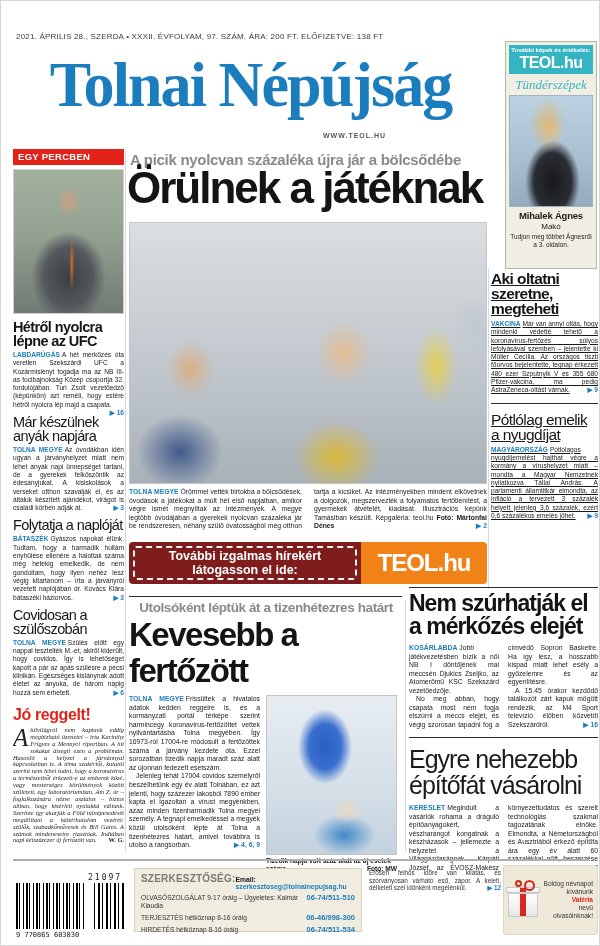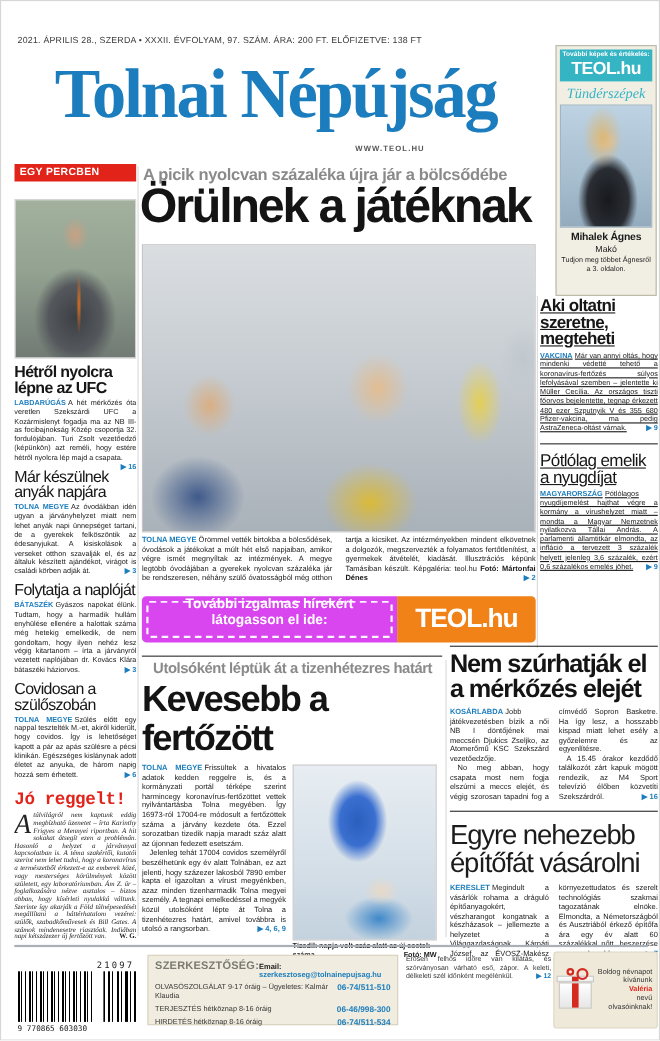--- a/index.html
+++ b/index.html
@@ -29,33 +29,33 @@
        radial-gradient(16px 14px at 50% 30%, #e9c9a4 0%, rgba(233,201,164,0) 75%),
        radial-gradient(34px 52px at 52% 78%, #17191e 0%, #2a2d33 55%, rgba(42,45,51,0) 80%),
        linear-gradient(180deg,#bdd2e2 0%, #a7becf 60%, #93abbd 100%); }
   .promo-name { font-size:9.5px; font-weight:700; margin-top:3px; letter-spacing:-.2px; }
   .promo-city { font-size:8px; margin-top:1px; }
   .promo-note { font-size:6.5px; line-height:7.5px; margin-top:2px; color:#222; }
 
   
   .left-col { position:absolute; top:148px; left:12px; width:111px; height:714px; overflow:hidden; }
   .lc-banner { background:#e2231a; color:#fff; font-size:9.5px; font-weight:700;
-               padding:2px 0 3px 5px; letter-spacing:.3px; margin-bottom:16px; }
+               padding:2px 0 3px 5px; letter-spacing:.3px; margin-bottom:4px; }
   .lc-photo { height:145px; margin-bottom:2px; border:1px solid #cfcfcf;
      background:
        radial-gradient(17px 22px at 50% 22%, #c9a183 0%, rgba(201,161,131,0) 72%),
        radial-gradient(3px 34px at 53% 66%, #e07020 0%, rgba(224,112,32,0) 80%),
        radial-gradient(44px 54px at 50% 75%, #3c3f43 0%, #54575b 55%, rgba(84,87,91,0) 85%),
        linear-gradient(180deg,#a3b09e 0%, #93a291 45%, #717a74 100%); }
   .lc-title { font-size:14.5px; line-height:14px; letter-spacing:-.6px; margin:6px 0 3px; color:#161616; }
   .lc-title.w400 { font-weight:400; }
   .body { font-size:6.6px; line-height:8.3px; text-align:justify; color:#1a1a1a; }
   .lead { color:#1b7dbd; font-weight:700; margin-right:2px; }
   .pageref { color:#1b7dbd; font-weight:700; float:right; margin-left:3px; }
-  .greet-title { color:#e2231a; font-size:16px; font-weight:700; margin:9px 0 3px; letter-spacing:-.4px;font-family:Liberation Mono, monospace; }
+  .greet-title { color:#e2231a; font-size:16px; font-weight:700; margin:9px 0 3px; letter-spacing:-.4px; }
   .greet-body { font-family:"Liberation Serif", serif; font-style:italic; font-size:6.4px;
                 line-height:6.9px; text-align:justify; color:#222; }
   .dropcap { float:left; font-size:25px; line-height:21px; padding-right:2px; font-weight:400; }
   .greet-author { float:right; font-weight:700; font-style:normal; }
 
   
   .vrule { position:absolute; border-left:1px solid #d9d9d9; }
   .hrule { position:absolute; border-top:1px solid #2a2a2a; }
   .rule-in { border-top:1px solid #2a2a2a; margin:8px 0; }
 
@@ -72,22 +72,22 @@
        radial-gradient(60px 50px at 58% 90%, #d9b93a 0%, rgba(217,185,58,0) 72%),
        radial-gradient(30px 55px at 86% 55%, #e4cf58 0%, rgba(228,207,88,0) 70%),
        radial-gradient(26px 40px at 97% 40%, #c0c8ce 0%, rgba(192,200,206,0) 80%),
        linear-gradient(180deg,#dadee1 0%, #c6ccd1 45%, #a9b1b9 100%); }
   .caption1 { position:absolute; top:487px; left:128px; width:358px; columns:2; column-gap:12px;
               font-size:6.8px; line-height:8.6px; text-align:justify; }
   .caption1 .credit { font-weight:700; margin-left:3px; }
 
   
   .banner { position:absolute; top:541px; left:128px; width:358px; height:42px; display:flex; }
-  .banner-blue { flex:1; background:#d946ef; border-radius:4px 0 0 4px; position:relative;
-                 display:flex; align-items:flex-start; justify-content:center; }
+  .banner-blue { flex:1; background:#7f1d1d; border-radius:4px 0 0 4px; position:relative;
+                 display:flex; align-items:center; justify-content:center; }
   .banner-blue .dash { position:absolute; inset:4px; border:2px dashed rgba(255,255,255,.95); border-radius:3px; }
   .banner-text { color:#fff; font-weight:700; font-size:12.5px; line-height:14px; text-align:center;
                  width:200px; position:relative; }
   .banner-orange { width:126px; background:#f08218; border-radius:0 4px 4px 0; color:#fff;
                    font-weight:700; font-size:24px; letter-spacing:-1px;
                    display:flex; align-items:center; justify-content:center; }
 
   
   .right-top { position:absolute; top:270px; left:490px; width:107px;text-decoration:underline; }
   .rt-title { font-size:15.5px; line-height:15px; letter-spacing:-.6px; margin-bottom:4px; color:#161616; }

